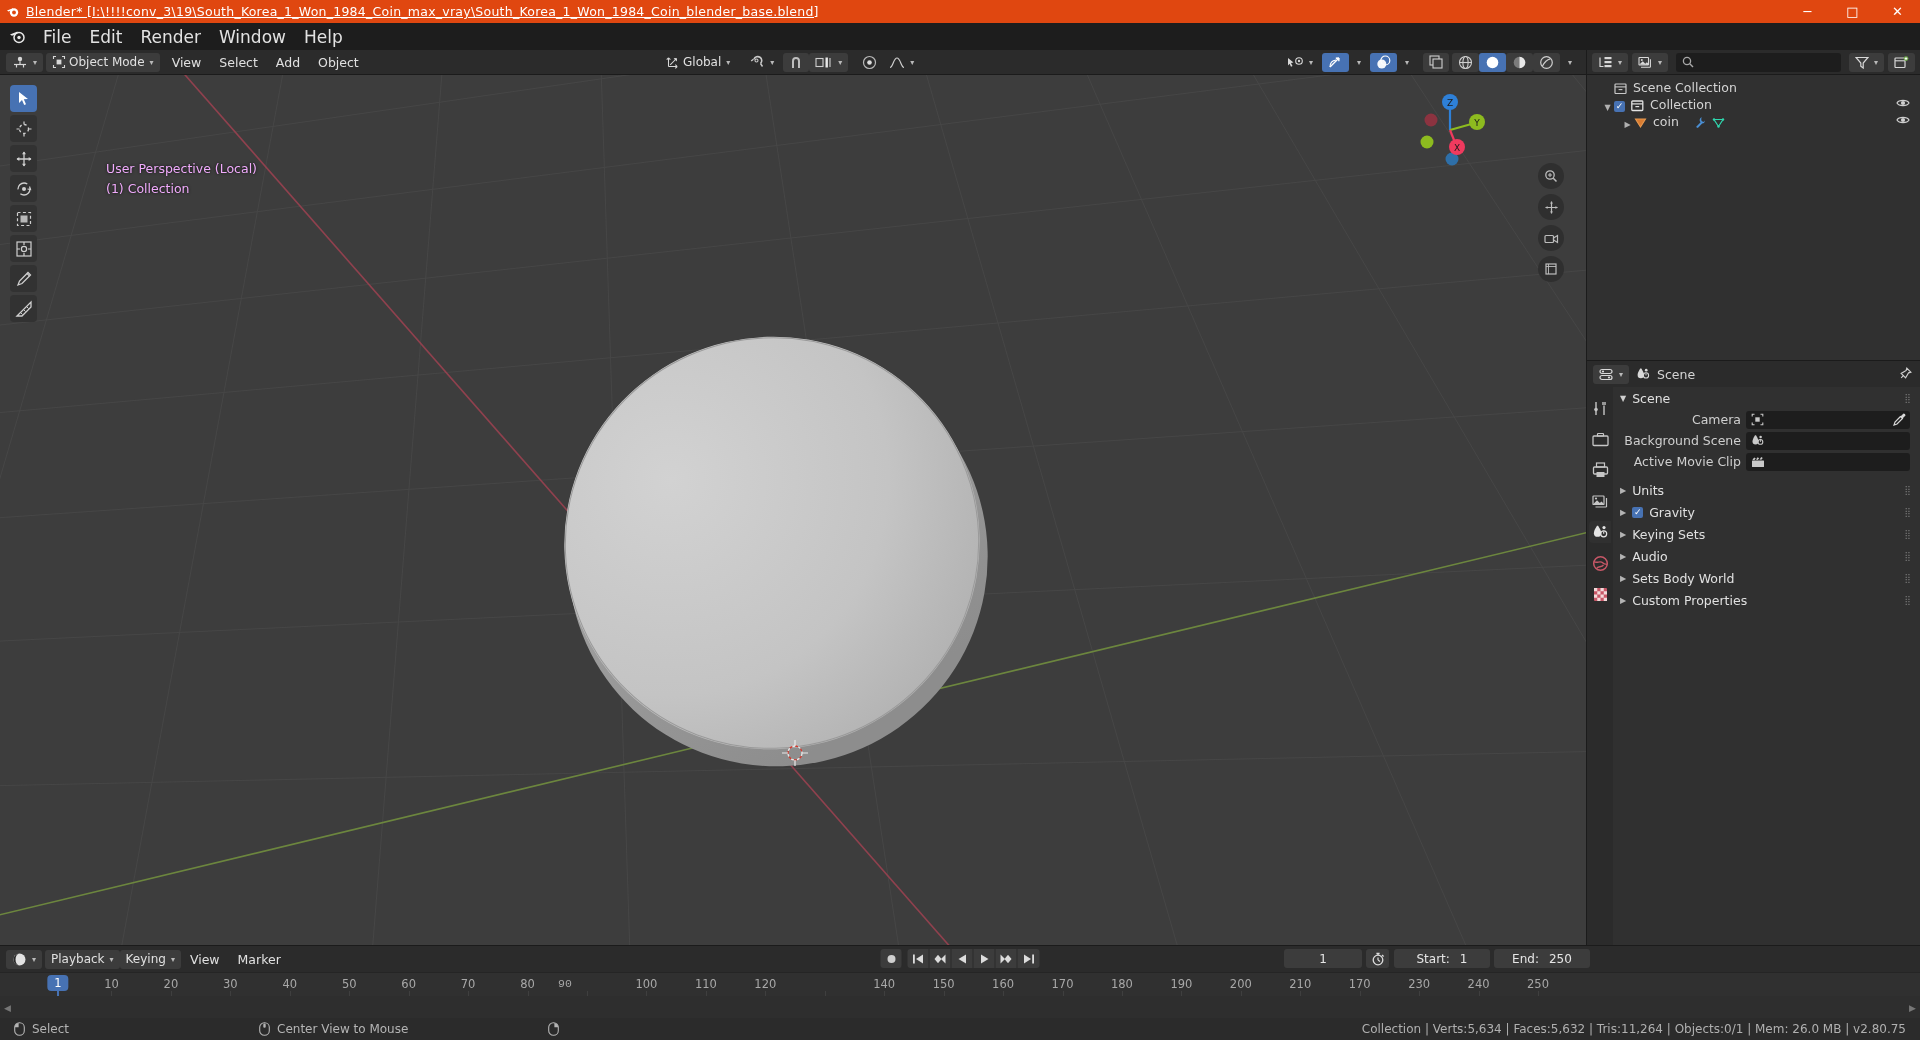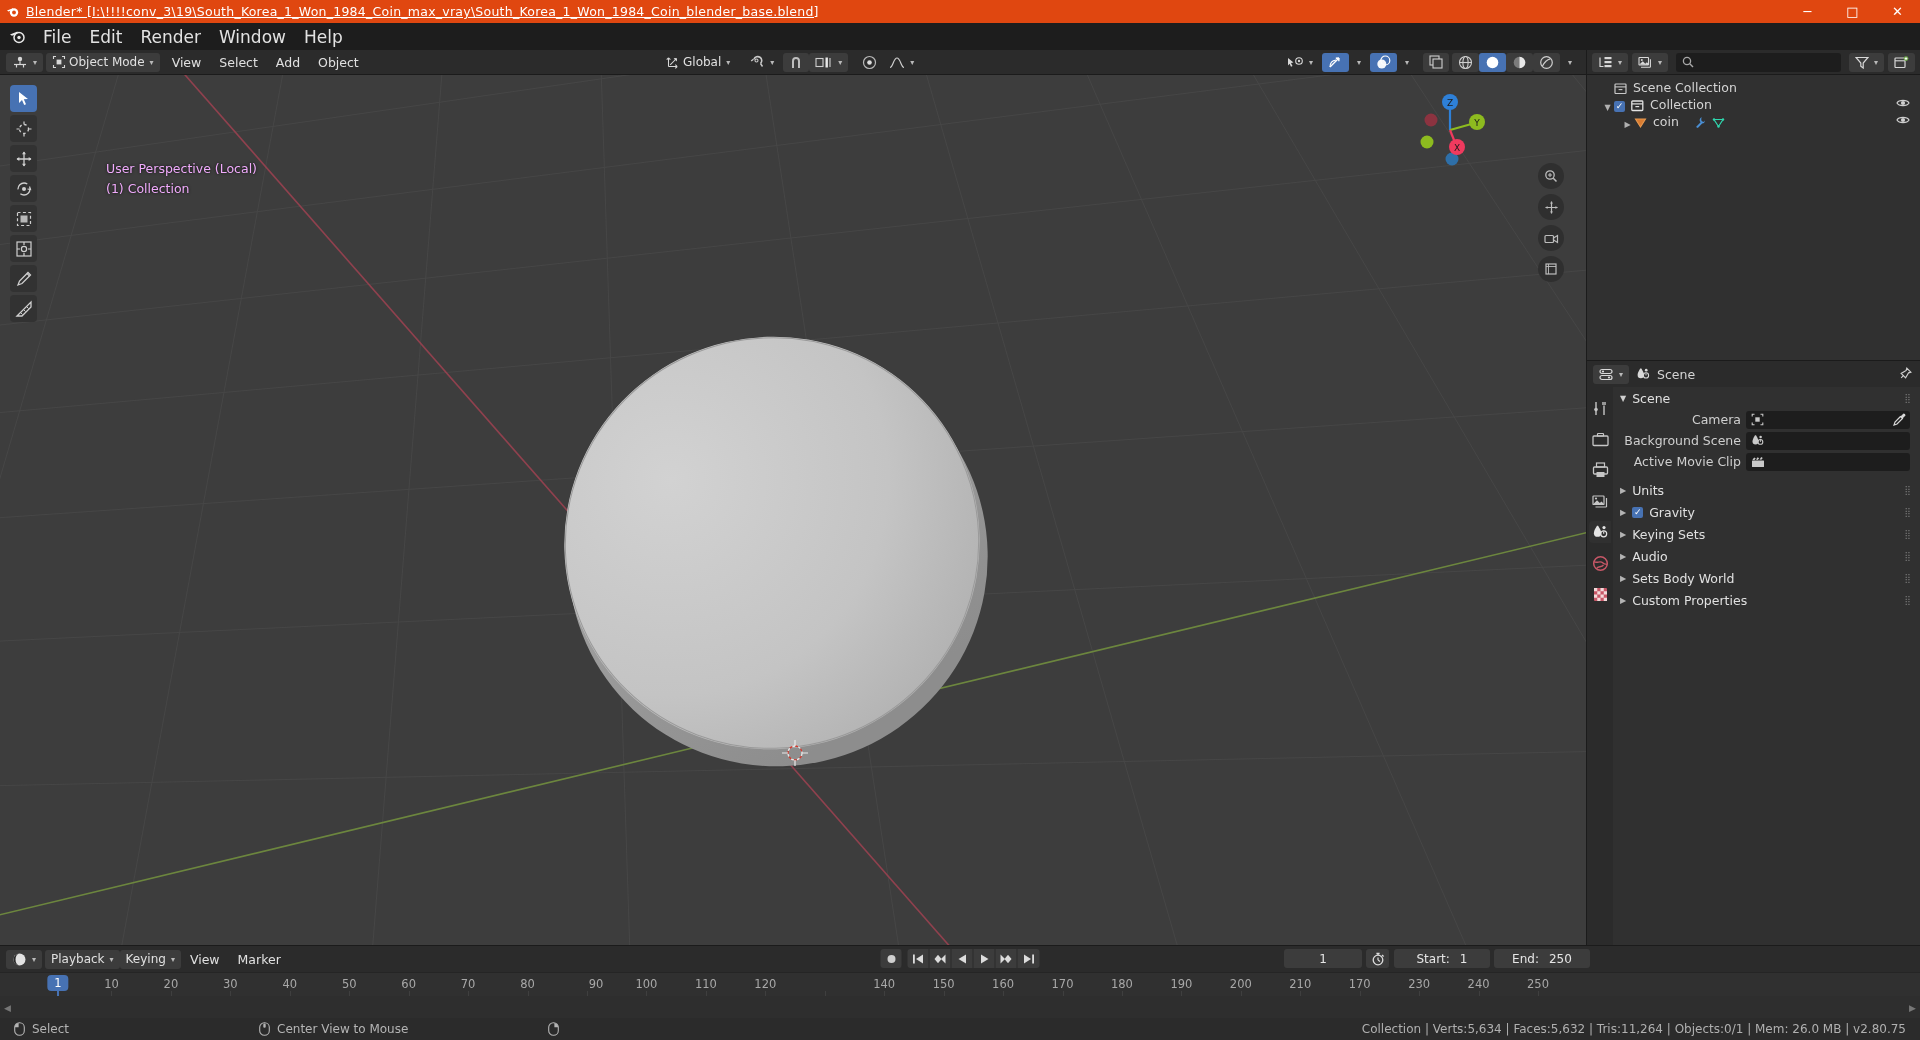--- a/index.html
+++ b/index.html
@@ -1006,21 +1006,21 @@
         <div class="tick-label" style="left: 289.807px;">40</div>
         <div class="tick-mark" style="left: 289.807px;"></div>
         <div class="tick-label" style="left: 349.245px;">50</div>
         <div class="tick-mark" style="left: 349.245px;"></div>
         <div class="tick-label" style="left: 408.683px;">60</div>
         <div class="tick-mark" style="left: 408.683px;"></div>
         <div class="tick-label" style="left: 468.12px;">70</div>
         <div class="tick-mark" style="left: 468.12px;"></div>
         <div class="tick-label" style="left: 527.558px;">80</div>
         <div class="tick-mark" style="left: 527.558px;"></div>
-        <div class="tick-label" style="left: 596px;">90</div>
+        <div class="tick-label" style="left: 565px; font-family: Liberation Mono, monospace;">90</div>
         <div class="tick-mark" style="left: 586.996px;"></div>
         <div class="tick-label" style="left: 646.434px;">100</div>
         <div class="tick-mark" style="left: 646.434px;"></div>
         <div class="tick-label" style="left: 705.871px;">110</div>
         <div class="tick-mark" style="left: 705.871px;"></div>
         <div class="tick-label" style="left: 765.309px;">120</div>
         <div class="tick-mark" style="left: 765.309px;"></div>
         <div class="tick-label" style="left: 824.747px; margin-top: 32px;">130</div>
         <div class="tick-mark" style="left: 824.747px;"></div>
         <div class="tick-label" style="left: 884.185px;">140</div>

